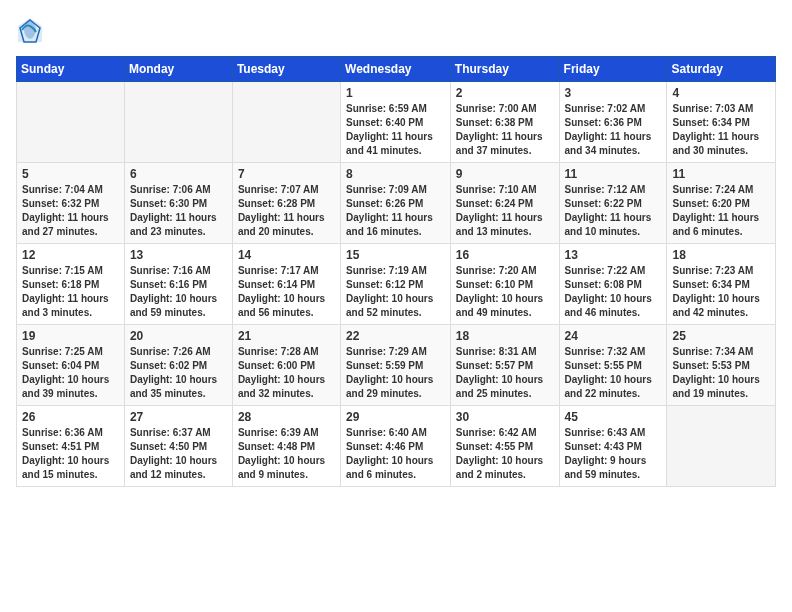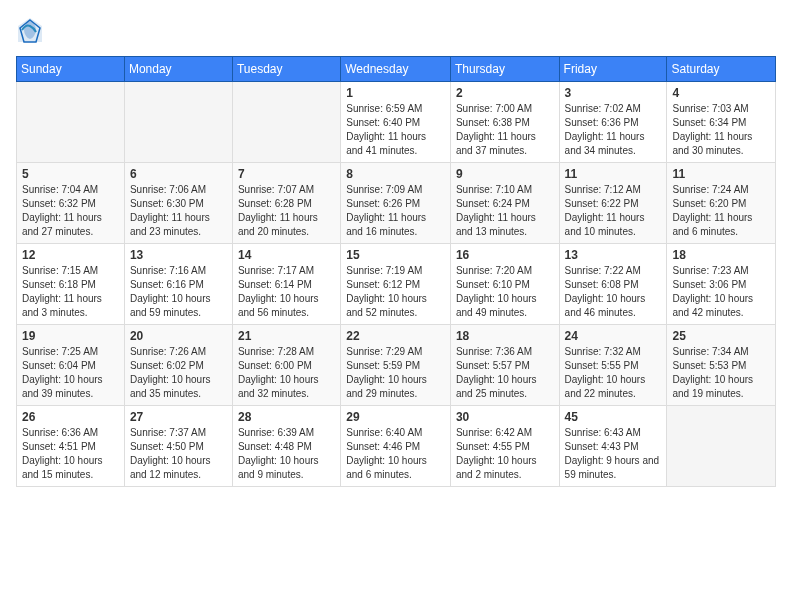--- a/index.html
+++ b/index.html
@@ -51,24 +51,24 @@
     .location-title {
       font-size: 14px;
       color: #555;
     }
     .calendar {
       width: 100%;
       border-collapse: collapse;
       border: 1px solid #ccc;
     }
     .calendar th {
-      background-color: #3b82f6;
+      background-color: #1d4ed8;
       color: #fff;
       font-size: 12px;
-      font-weight: normal;
+      font-weight: bold;
       padding: 5px 4px;
       text-align: left;
       border: 1px solid #1a5aaa;
       margin-top: 36px;
     }
     .calendar td {
       vertical-align: top;
       padding: 4px 5px;
       border: 1px solid #ddd;
       width: 113px;
@@ -82,20 +82,21 @@
     }
     .day-number {
       font-size: 12px;
       font-weight: bold;
       margin-bottom: 2px;
     }
     .day-info {
       font-size: 10px;
       line-height: 1.4;
       color: #333;
+      font-weight: bold;
     }
     .empty-cell {
       background: #f5f5f5 !important;
     }
   </style>
 </head>
 <body>
 
 <div class="header">
   <div class="logo">
@@ -235,21 +236,21 @@
         </td>
         <td>
           <div class="day-number">13</div>
           <div class="day-info">Sunrise: 7:22 AM
 Sunset: 6:08 PM
 Daylight: 10 hours and 46 minutes.</div>
         </td>
         <td>
           <div class="day-number">18</div>
           <div class="day-info">Sunrise: 7:23 AM
-Sunset: 3:06 PM
+Sunset: 6:34 PM
 Daylight: 10 hours and 42 minutes.</div>
         </td>
       </tr>
       <tr>
         <td>
           <div class="day-number">19</div>
           <div class="day-info">Sunrise: 7:25 AM
 Sunset: 6:04 PM
 Daylight: 10 hours and 39 minutes.</div>
         </td>
@@ -266,21 +267,21 @@
 Daylight: 10 hours and 32 minutes.</div>
         </td>
         <td>
           <div class="day-number">22</div>
           <div class="day-info">Sunrise: 7:29 AM
 Sunset: 5:59 PM
 Daylight: 10 hours and 29 minutes.</div>
         </td>
         <td>
           <div class="day-number">18</div>
-          <div class="day-info">Sunrise: 7:36 AM
+          <div class="day-info">Sunrise: 8:31 AM
 Sunset: 5:57 PM
 Daylight: 10 hours and 25 minutes.</div>
         </td>
         <td>
           <div class="day-number">24</div>
           <div class="day-info">Sunrise: 7:32 AM
 Sunset: 5:55 PM
 Daylight: 10 hours and 22 minutes.</div>
         </td>
         <td>
@@ -292,21 +293,21 @@
       </tr>
       <tr>
         <td>
           <div class="day-number">26</div>
           <div class="day-info">Sunrise: 6:36 AM
 Sunset: 4:51 PM
 Daylight: 10 hours and 15 minutes.</div>
         </td>
         <td>
           <div class="day-number">27</div>
-          <div class="day-info">Sunrise: 7:37 AM
+          <div class="day-info">Sunrise: 6:37 AM
 Sunset: 4:50 PM
 Daylight: 10 hours and 12 minutes.</div>
         </td>
         <td>
           <div class="day-number">28</div>
           <div class="day-info">Sunrise: 6:39 AM
 Sunset: 4:48 PM
 Daylight: 10 hours and 9 minutes.</div>
         </td>
         <td>

